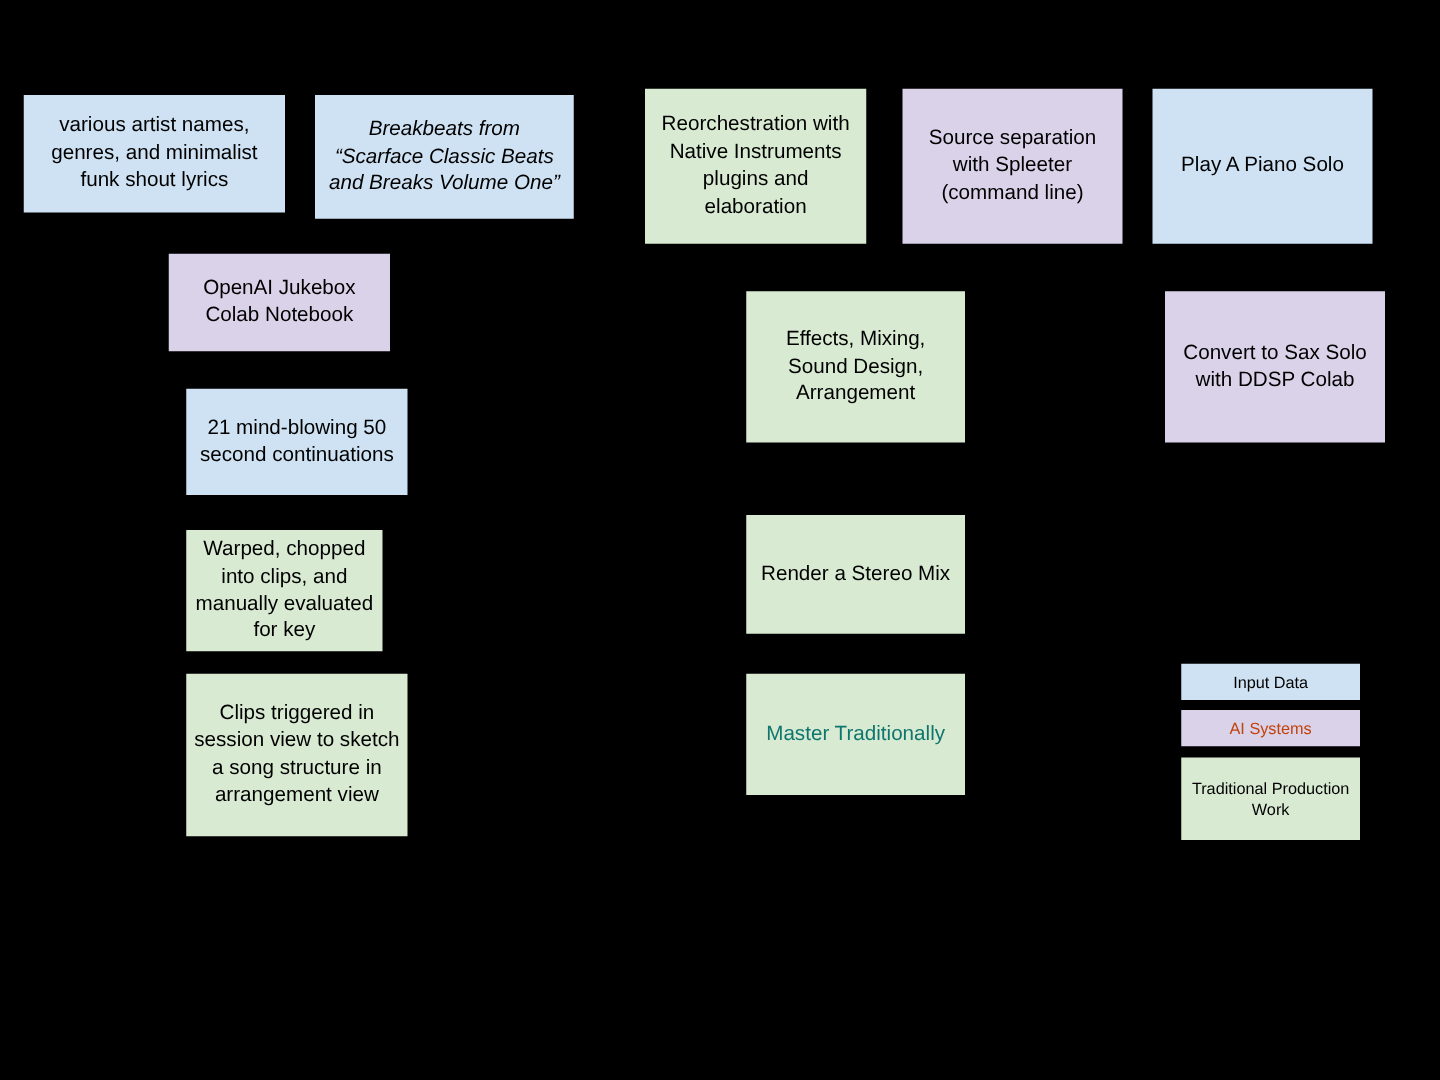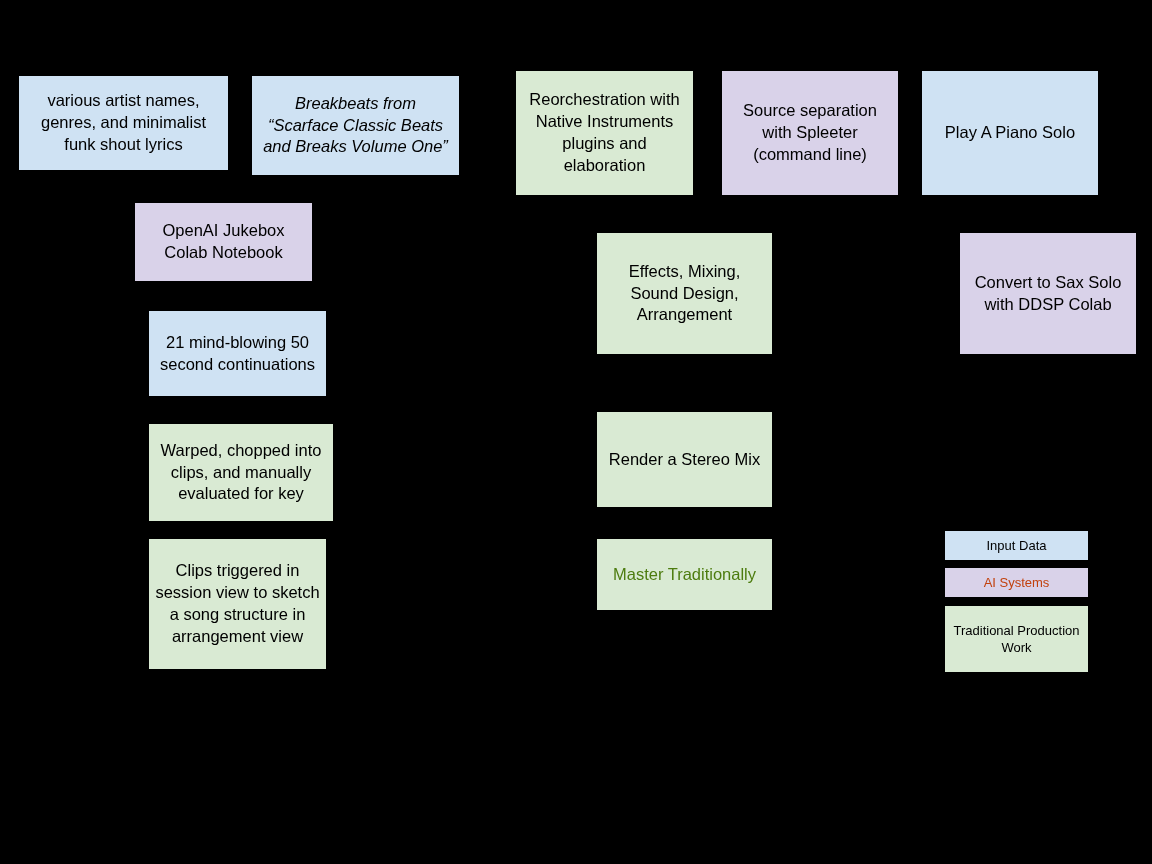--- a/index.html
+++ b/index.html
@@ -44,22 +44,22 @@
 <body>
 
 <div id="canvas" style="background: rgb(0, 0, 0);">
     <div class="node" style="left: 19px; top: 76px; width: 209px; height: 94px; background: rgb(207, 226, 243); color: rgb(0, 0, 0);"><span>various artist names, genres, and minimalist funk shout lyrics</span></div>
     <div class="node" style="left: 252px; top: 76px; width: 207px; height: 99px; background: rgb(207, 226, 243); color: rgb(0, 0, 0); font-style: italic;"><span>Breakbeats from “Scarface Classic Beats and Breaks Volume One”</span></div>
     <div class="node" style="left: 516px; top: 71px; width: 177px; height: 124px; background: rgb(217, 234, 211); color: rgb(0, 0, 0);"><span>Reorchestration with Native Instruments plugins and elaboration</span></div>
     <div class="node" style="left: 722px; top: 71px; width: 176px; height: 124px; background: rgb(217, 210, 233); color: rgb(0, 0, 0);"><span>Source separation with Spleeter (command line)</span></div>
     <div class="node" style="left: 922px; top: 71px; width: 176px; height: 124px; background: rgb(207, 226, 243); color: rgb(0, 0, 0);"><span>Play A Piano Solo</span></div>
     <div class="node" style="left: 135px; top: 203px; width: 177px; height: 78px; background: rgb(217, 210, 233); color: rgb(0, 0, 0);"><span>OpenAI Jukebox Colab Notebook</span></div>
     <div class="node" style="left: 149px; top: 311px; width: 177px; height: 85px; background: rgb(207, 226, 243); color: rgb(0, 0, 0);"><span>21 mind-blowing 50 second continuations</span></div>
-    <div class="node" style="left: 149px; top: 424px; width: 184px; height: 97px; background: rgb(217, 234, 211); color: rgb(0, 0, 0);"><span>Warped, chopped into clips, and manually evaluated for key</span></div>
+    <div class="node" style="left: 149px; top: 424px; width: 157px; height: 97px; background: rgb(217, 234, 211); color: rgb(0, 0, 0);"><span>Warped, chopped into clips, and manually evaluated for key</span></div>
     <div class="node" style="left: 149px; top: 539px; width: 177px; height: 130px; background: rgb(217, 234, 211); color: rgb(0, 0, 0);"><span>Clips triggered in session view to sketch a song structure in arrangement view</span></div>
     <div class="node" style="left: 597px; top: 233px; width: 175px; height: 121px; background: rgb(217, 234, 211); color: rgb(0, 0, 0);"><span>Effects, Mixing, Sound Design, Arrangement</span></div>
     <div class="node" style="left: 597px; top: 412px; width: 175px; height: 95px; background: rgb(217, 234, 211); color: rgb(0, 0, 0);"><span>Render a Stereo Mix</span></div>
-    <div class="node" style="left: 597px; top: 539px; width: 175px; height: 71px; background: rgb(217, 234, 211); color: #4d7c0f; justify-content: center;"><span>Master Traditionally</span></div>
-    <div class="node" style="left: 960px; top: 233px; width: 176px; height: 121px; background: rgb(217, 210, 233); color: rgb(0, 0, 0);"><span>Convert to Sax Solo with DDSP Colab</span></div>
+    <div class="node" style="left: 597px; top: 539px; width: 175px; height: 97px; background: rgb(217, 234, 211); color: #0f766e; justify-content: center;"><span>Master Traditionally</span></div>
+    <div class="node" style="left: 932px; top: 233px; width: 176px; height: 121px; background: rgb(217, 210, 233); color: rgb(0, 0, 0);"><span>Convert to Sax Solo with DDSP Colab</span></div>
     <div class="node legend-node" style="left: 945px; top: 531px; width: 143px; height: 29px; background: rgb(207, 226, 243); color: rgb(0, 0, 0);"><span>Input Data</span></div>
     <div class="node legend-node" style="left: 945px; top: 568px; width: 143px; height: 29px; background: rgb(217, 210, 233); color: #c2410c;"><span>AI Systems</span></div>
     <div class="node legend-node" style="left: 945px; top: 606px; width: 143px; height: 66px; background: rgb(217, 234, 211); color: rgb(0, 0, 0);"><span>Traditional Production Work</span></div>
   </div>
 
 </body></html>

